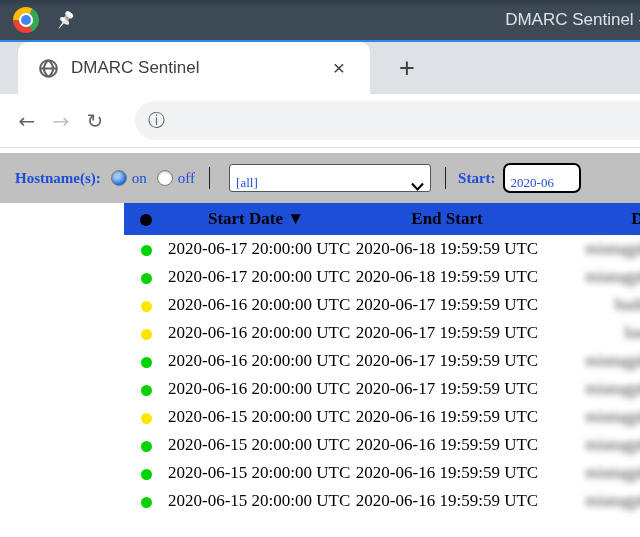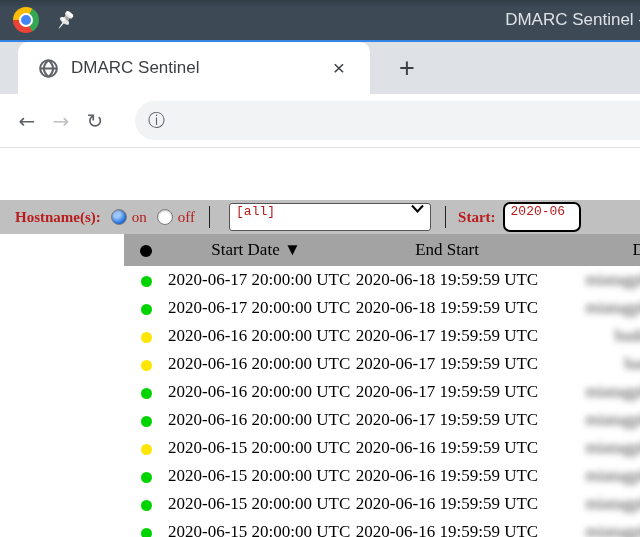--- a/index.html
+++ b/index.html
@@ -52,46 +52,46 @@
   .nav-icon.back{margin-left:10px;}
   .nav-icon.disabled{color:#bdc1c6;}
   .omnibox{
     position:absolute;left:135px;top:7px;height:39px;width:540px;
     background:#f1f3f4;border-radius:20px;display:flex;align-items:center;
   }
   .info-icon{margin-left:13px;font-size:17px;color:#5f6368;}
   .gap{height:5px;background:#ffffff;}
   
   .filterbar{
-    height:34px;background:#c0c0c0;display:flex;align-items:center;white-space:nowrap;
-    font-family:"Liberation Serif",serif;font-size:15px;color:#b91c1c;overflow:hidden;margin-top:47px;
+    height:50px;background:#c0c0c0;display:flex;align-items:center;white-space:nowrap;
+    font-family:"Liberation Serif",serif;font-size:15px;color:#1d4ed8;overflow:hidden;
   }
   .f-label{font-weight:bold;margin-left:15px;}
   .radio{width:14px;height:14px;border-radius:50%;margin-left:10px;flex:0 0 auto;
     border:1px solid #7a7a7a;background:#fff;box-shadow:inset 0 1px 2px rgba(0,0,0,.25);}
   .radio.checked{background:radial-gradient(circle at 35% 30%,#9cc7f8 0 25%,#1f6fe0 70%);}
   .radio-label{margin-left:5px;}
   .sep{width:1px;height:22px;background:#222;margin:0 12px 0 14px;flex:0 0 auto;}
   .select{
     background:#fff;border:1px solid #555;border-radius:3px;height:26px;
-    display:flex;align-items:flex-start;font-family:Liberation Mono, monospace;font-size:13px;
+    display:flex;align-items:flex-end;font-family:Liberation Serif, serif;font-size:13px;
     padding:0 6px;margin-left:7px;cursor:pointer;flex:0 0 auto;
   }
   .select .val{flex:1;}
   .select.result{width:188px;}
   .select.month{border:2px solid #000;border-radius:7px;height:26px;width:62px;}
   .chev{margin-left:8px;display:flex;}
   
   .content{background:#fff;font-family:"Liberation Serif",serif;color:#000;}
   .page-heading{
     font-weight:bold;font-size:21px;margin:7px 0 6px 547px;white-space:nowrap;
   }
   table.report{border-collapse:collapse;margin-left:124px;table-layout:fixed;width:646px;}
   table.report th{
-    background:#a3a3a3;height:32px;font-size:17px;font-weight:normal;
+    background:#1d4ed8;height:32px;font-size:17px;font-weight:bold;
     padding:0;white-space:nowrap;
   }
   table.report td{height:28px;font-size:17px;text-align:center;padding:0;white-space:nowrap;}
   .c-dot{width:44px;}
   .c-start{width:176px;}
   .c-end{width:206px;}
   .c-domain{width:220px;}
   .dot{display:inline-block;width:11px;height:11px;border-radius:50%;vertical-align:middle;}
   .hdr-dot{display:inline-block;width:12px;height:12px;border-radius:50%;background:#000;vertical-align:middle;}
   .blur{filter:blur(3px);color:#444;}

